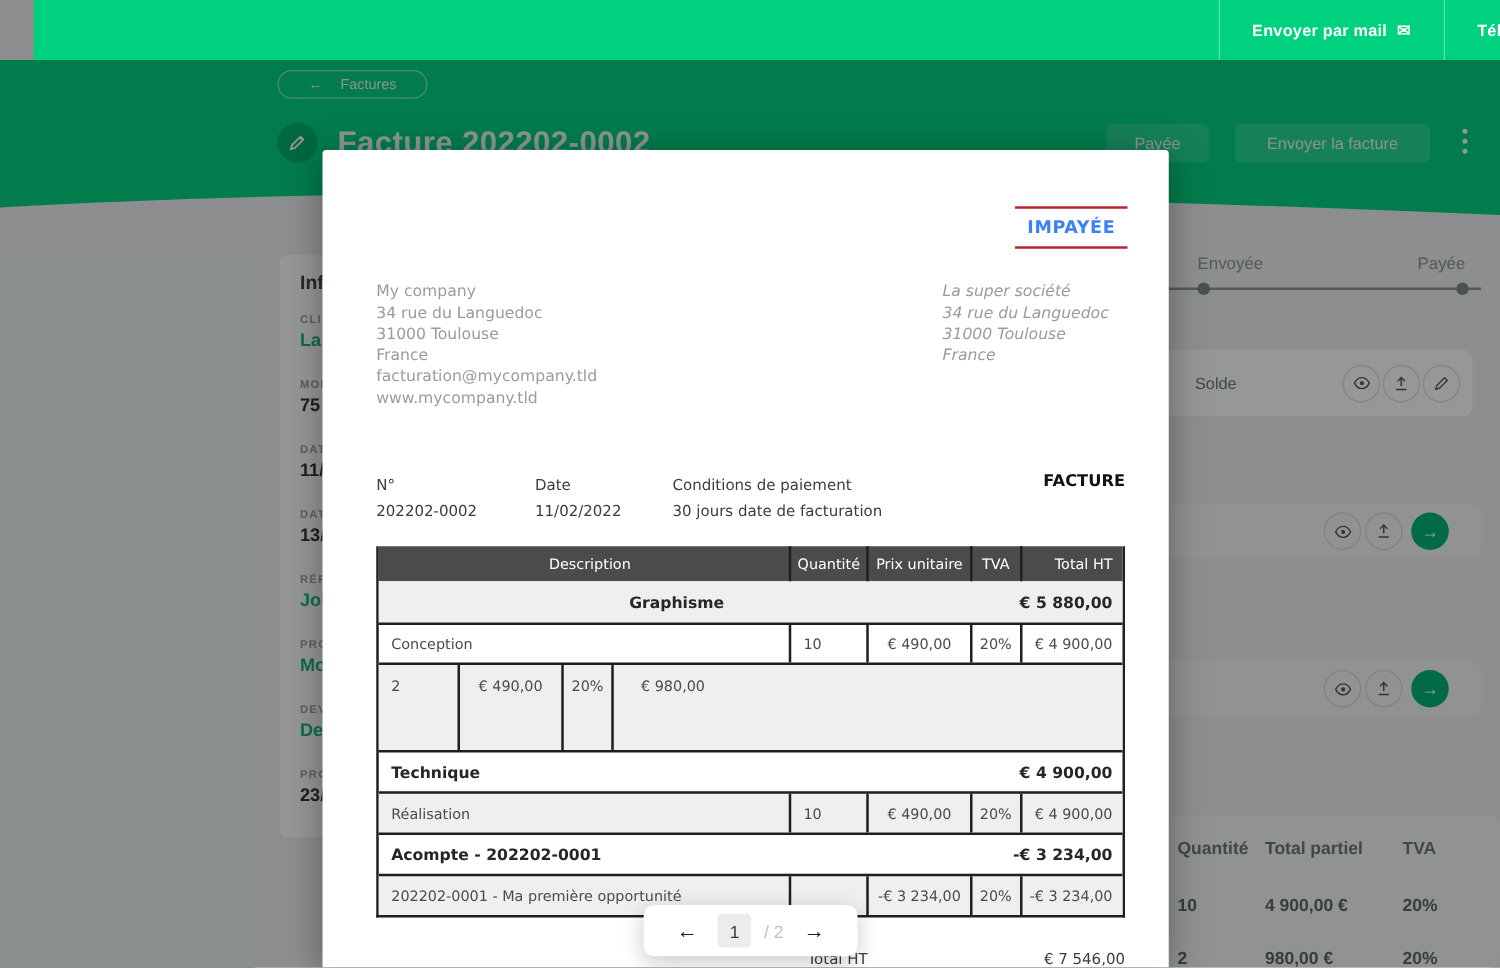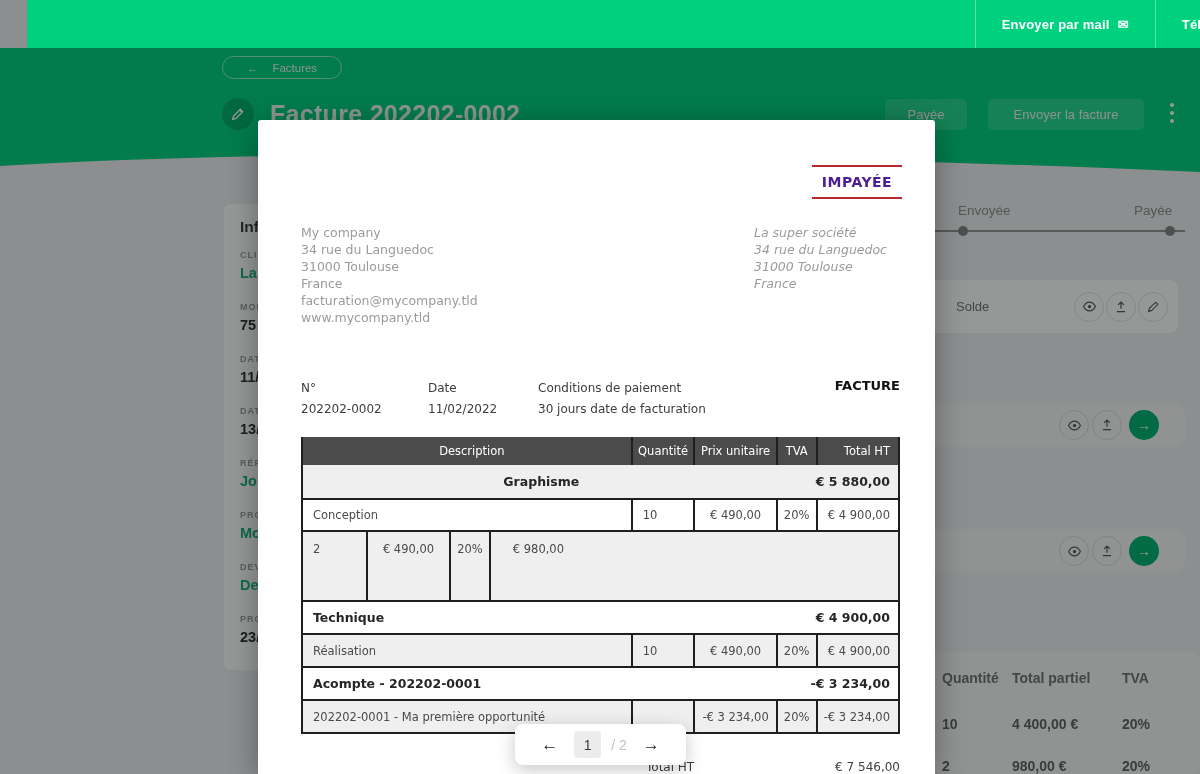--- a/index.html
+++ b/index.html
@@ -51,21 +51,21 @@
   .row1 { top:403px; } .row2 { top:529px; }
   .go-btn { width:30px; height:30px; border-radius:50%; background:#00b473; color:#fff; display:flex; align-items:center; justify-content:center; font-size:14px; cursor:pointer; margin-left:4px; }
 
   
   .summary-card { position:absolute; left:933px; top:652px; width:267px; height:122px; background:#f6f8f7; border-radius:8px; }
   .sum-cell { position:absolute; font-size:14px; font-weight:bold; color:#6c7572; white-space:nowrap; }
   .sum-val { color:#5d6663; }
 
   
   .modal { position:absolute; left:258px; top:120px; width:677px; height:654px; background:#fff; border-radius:3px 3px 0 0; box-shadow:0 6px 30px rgba(0,0,0,.35); z-index:20; font-family:"DejaVu Sans", sans-serif; }
-  .stamp { position:absolute; right:33px; top:45px; width:90px; text-align:center; padding:7px 0; border-top:2px solid #bb2532; border-bottom:2px solid #bb2532; color:#4c1d95; font-size:14px; font-weight:bold; letter-spacing:.5px; }
+  .stamp { position:absolute; right:33px; top:45px; width:90px; text-align:center; padding:7px 0; border-top:2px solid #bb2532; border-bottom:2px solid #bb2532; color:#3b82f6; font-size:14px; font-weight:bold; letter-spacing:.5px; }
   .addr { position:absolute; top:104px; font-size:12.5px; line-height:17px; color:#9b9b9b; }
   .addr-left { left:43px; } .addr-right { left:496px;font-style:italic; }
   .meta { position:absolute; left:43px; top:258px; width:599px; display:flex; font-size:12px; color:#3d3d3d; }
   .meta-col { line-height:21px; }
   .m1 { width:127px; } .m2 { width:110px; } .m3 { flex:1; }
   .doc-type { font-size:13px; font-weight:bold; color:#111; align-self:flex-start; }
 
   .inv-table { position:absolute; left:43px; top:317px; width:599px; border:2px solid #1f1f1f; border-top:none; font-size:11.5px; color:#4a4a4a; }
   .t-head { display:flex; background:#4b4b4b; color:#fff; height:28px; align-items:center; font-size:11.5px; }
   .t-head > div { border-left:2px solid #1f1f1f; height:100%; display:flex; align-items:center; }
@@ -223,21 +223,21 @@
     <span class="go-btn">
       <span>→</span>
     </span>
   </div>
 
   <div class="summary-card"></div>
   <div class="sum-cell" style="left:942px; top:670px;">Quantité</div>
   <div class="sum-cell" style="left:1012px; top:670px;">Total partiel</div>
   <div class="sum-cell" style="left:1122px; top:670px;">TVA</div>
   <div class="sum-cell sum-val" style="left:942px; top:716px;">10</div>
-  <div class="sum-cell sum-val" style="left:1012px; top:716px;">4 400,00 €</div>
+  <div class="sum-cell sum-val" style="left:1012px; top:716px;">4 900,00 €</div>
   <div class="sum-cell sum-val" style="left:1122px; top:716px;">20%</div>
   <div class="sum-cell sum-val" style="left:942px; top:758px;">2</div>
   <div class="sum-cell sum-val" style="left:1012px; top:758px;">980,00 €</div>
   <div class="sum-cell sum-val" style="left:1122px; top:758px;">20%</div>
 </div>
 
 <div class="topbar">
   <div class="topbar-btn">
     <span>Envoyer par mail</span>
     <span class="env-icon">✉</span>

